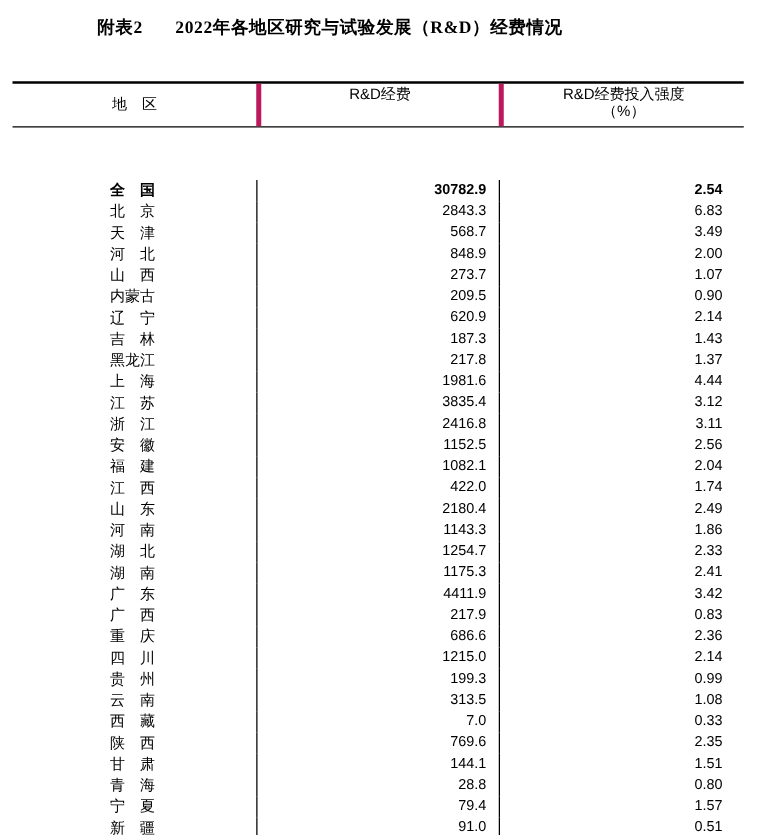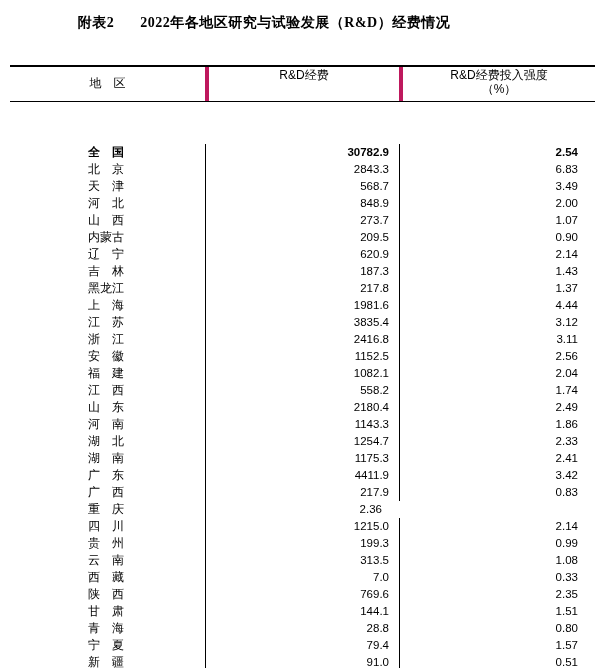--- a/index.html
+++ b/index.html
@@ -147,21 +147,21 @@
           <div class="cell c2">1152.5</div>
           <div class="cell c3">2.56</div>
         </div>
         <div class="row">
           <div class="cell c1">福　建</div>
           <div class="cell c2">1082.1</div>
           <div class="cell c3">2.04</div>
         </div>
         <div class="row">
           <div class="cell c1">江　西</div>
-          <div class="cell c2">558.2</div>
+          <div class="cell c2">422.0</div>
           <div class="cell c3">1.74</div>
         </div>
         <div class="row">
           <div class="cell c1">山　东</div>
           <div class="cell c2">2180.4</div>
           <div class="cell c3">2.49</div>
         </div>
         <div class="row">
           <div class="cell c1">河　南</div>
           <div class="cell c2">1143.3</div>
@@ -182,20 +182,21 @@
           <div class="cell c2">4411.9</div>
           <div class="cell c3">3.42</div>
         </div>
         <div class="row">
           <div class="cell c1">广　西</div>
           <div class="cell c2">217.9</div>
           <div class="cell c3">0.83</div>
         </div>
         <div class="row">
           <div class="cell c1">重　庆</div>
+          <div class="cell c2">686.6</div>
           <div class="cell c3">2.36</div>
         </div>
         <div class="row">
           <div class="cell c1">四　川</div>
           <div class="cell c2">1215.0</div>
           <div class="cell c3">2.14</div>
         </div>
         <div class="row">
           <div class="cell c1">贵　州</div>
           <div class="cell c2">199.3</div>

